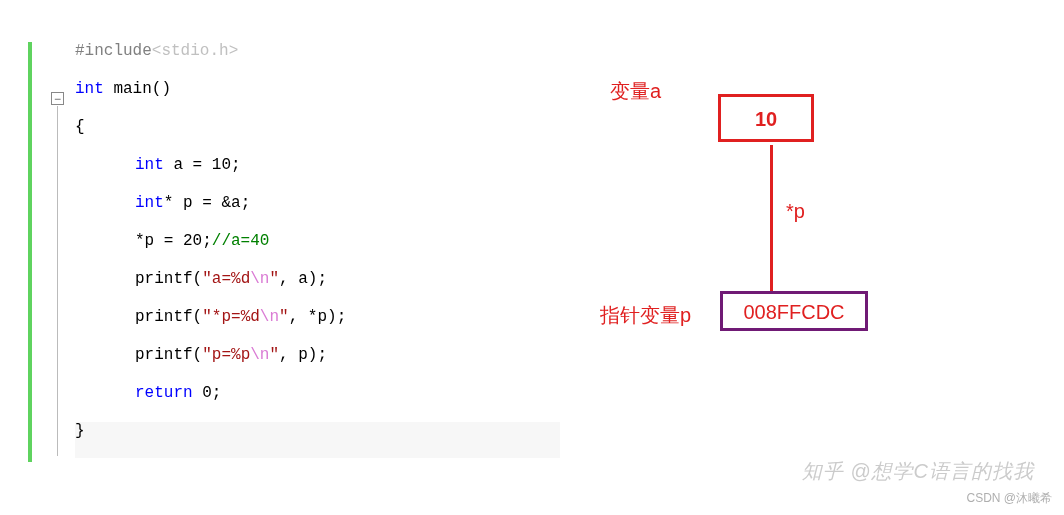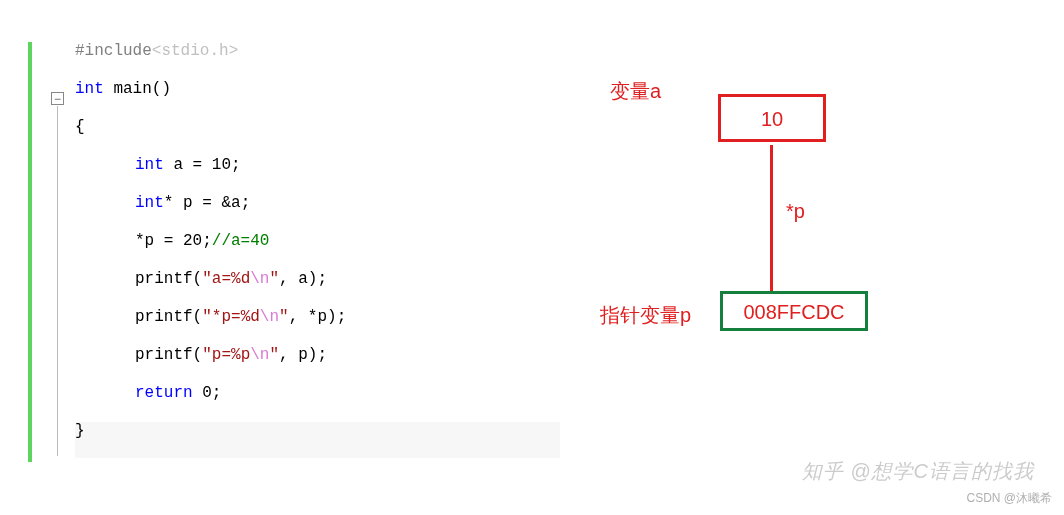--- a/index.html
+++ b/index.html
@@ -79,25 +79,26 @@
       width: 450px;
       height: 300px;
       color: #e02020;
       font-family: "Microsoft YaHei", sans-serif;
       font-size: 20px;
     }
     .box-a {
       position: absolute;
       left: 118px;
       top: 34px;
-      width: 108px;
+      width: 96px;
       height: 48px;
       border: 3px solid #e02020;
       text-align: center;
       line-height: 44px;
+      font-weight: bold;
     }
     .label-a {
       position: absolute;
       left: 10px;
       top: 18px;
     }
     .label-addr {
       position: absolute;
       left: 234px;
       top: 50px;
@@ -114,21 +115,21 @@
       position: absolute;
       left: 186px;
       top: 140px;
     }
     .box-p {
       position: absolute;
       left: 120px;
       top: 231px;
       width: 148px;
       height: 40px;
-      border: 3px solid #15803d;
+      border: 3px solid #701a75;
       text-align: center;
       line-height: 36px;
     }
     .label-p {
       position: absolute;
       left: 0px;
       top: 242px;
     }
 
     .watermark1 {

